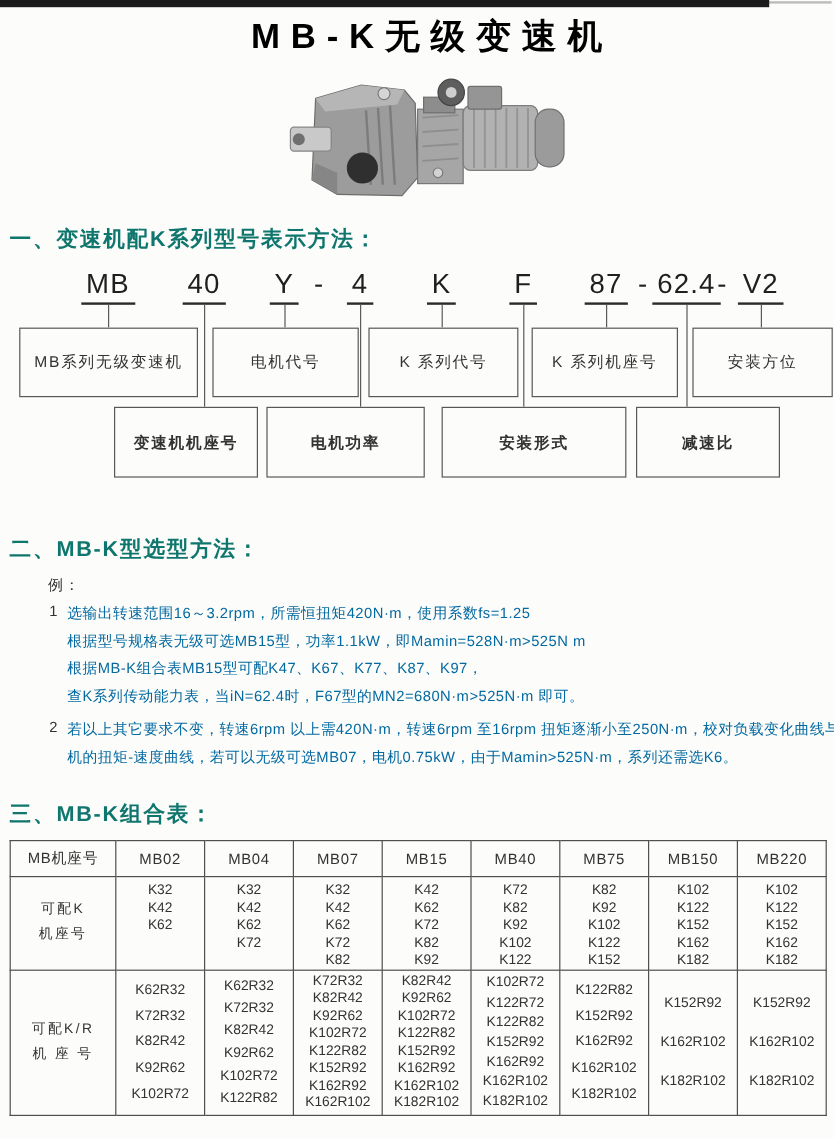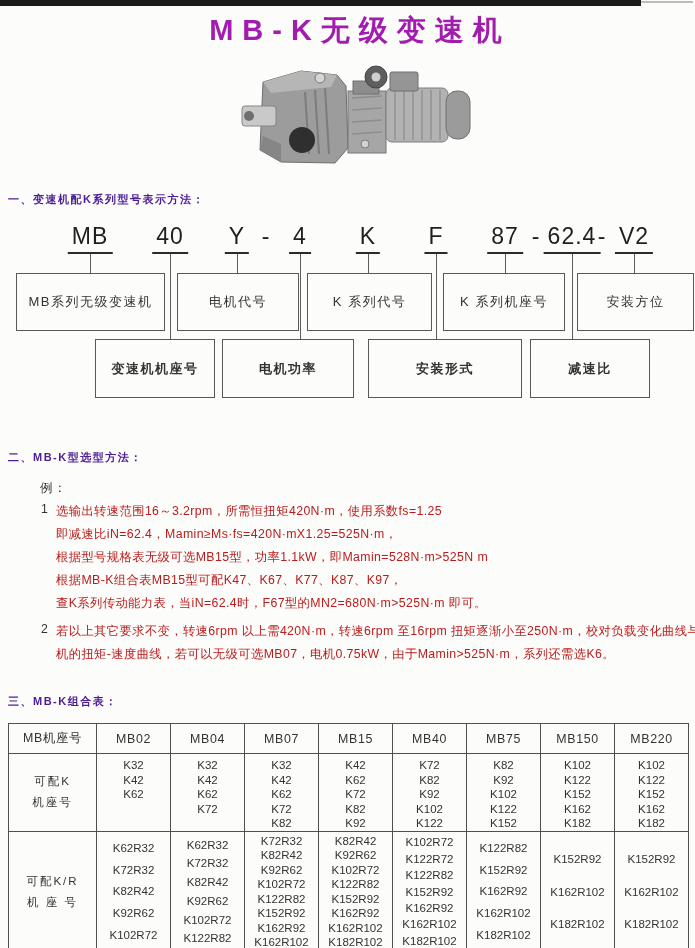--- a/index.html
+++ b/index.html
@@ -7,27 +7,27 @@
     width:695px;height:948px;position:relative;overflow:hidden;
     background:#fcfcfa;color:#2e2e2e;
     font-family:"Liberation Sans","DejaVu Sans",sans-serif;
   }
   
   .gray-rule{position:absolute;top:1px;left:0;width:693px;height:2px;background:#bcbcbc;}
   .black-bar{position:absolute;top:0;left:0;width:641px;height:6px;background:#1b1b1b;}
   
   h1.title{
     margin:11px 0 0 0;text-align:center;
-    font-size:29px;font-weight:700;letter-spacing:9px;color:#a21caf;padding-left:25px;
+    font-size:29px;font-weight:700;letter-spacing:9px;color:#000000;padding-left:25px;
   }
   
   .photo-wrap{width:234px;height:110px;margin:11px auto 0 auto;position:relative;left:8px;}
   
   .sec-head{
-    margin:0;font-size:11px;font-weight:700;color:#4c1d95;
+    margin:0;font-size:18px;font-weight:700;color:#0f766e;
     letter-spacing:1.5px;line-height:20px;padding-left:8px;
   }
   .sec-head.s1{margin-top:17px;}
   .sec-head.s2{margin-top:48px;}
   .sec-head.s3{margin-top:25px;}
   
   .diagram{position:relative;height:178px;margin-top:12px;}
   .code{
     position:absolute;top:2px;transform:translateX(-50%);
     font-size:23px;font-weight:500;color:#1f1f1f;letter-spacing:1px;white-space:nowrap;
@@ -41,21 +41,21 @@
     position:absolute;border:1px solid #585858;background:#fcfcfa;
     display:flex;align-items:center;justify-content:center;
     font-size:13px;color:#333;letter-spacing:1.5px;white-space:nowrap;
   }
   .lbox.top{top:52px;height:56px;}
   .lbox.bottom{top:118px;height:57px;font-weight:bold;}
   
   .example-label{margin:13px 0 0 40px;font-size:12.5px;color:#333;letter-spacing:1px;}
   .sel-item{position:relative;margin:3px 0 0 56px;}
   .sel-item .num{position:absolute;left:-15px;top:2px;font-size:12.3px;color:#333;}
-  .sel-item .line{font-size:12.3px;line-height:23px;letter-spacing:0.4px;color:#b91c1c;white-space:nowrap;}
+  .sel-item .line{font-size:12.3px;line-height:23px;letter-spacing:0.4px;color:#0369a1;white-space:nowrap;}
   .sel-item.second{margin-top:5px;}
   
   table.combo{
     border-collapse:collapse;table-layout:fixed;
     margin:12px 0 0 8px;width:680px;
   }
   table.combo th,table.combo td{
     border:1.5px solid #4f4f4f;font-weight:400;
     font-size:11.5px;color:#333;text-align:center;padding:0;
   }
@@ -144,21 +144,20 @@
   <div class="lbox bottom" style="left:368px;width:152px">安装形式</div>
 </div>
 
 <h2 class="sec-head s2">二、MB-K型选型方法：</h2>
 
 <div class="example-label">例：</div>
 
 <div class="sel-item">
   <span class="num">1</span>
   <div class="line">选输出转速范围16～3.2rpm，所需恒扭矩420N·m，使用系数fs=1.25</div>
-  <div class="line">即减速比iN=62.4，Mamin≥Ms·fs=420N·mX1.25=525N·m，</div>
   <div class="line">根据型号规格表无级可选MB15型，功率1.1kW，即Mamin=528N·m&gt;525N m</div>
   <div class="line">根据MB-K组合表MB15型可配K47、K67、K77、K87、K97，</div>
   <div class="line">查K系列传动能力表，当iN=62.4时，F67型的MN2=680N·m&gt;525N·m 即可。</div>
 </div>
 
 <div class="sel-item second">
   <span class="num">2</span>
   <div class="line">若以上其它要求不变，转速6rpm 以上需420N·m，转速6rpm 至16rpm 扭矩逐渐小至250N·m，校对负载变化曲线与无级变速</div>
   <div class="line">机的扭矩-速度曲线，若可以无级可选MB07，电机0.75kW，由于Mamin&gt;525N·m，系列还需选K6。</div>
 </div>

